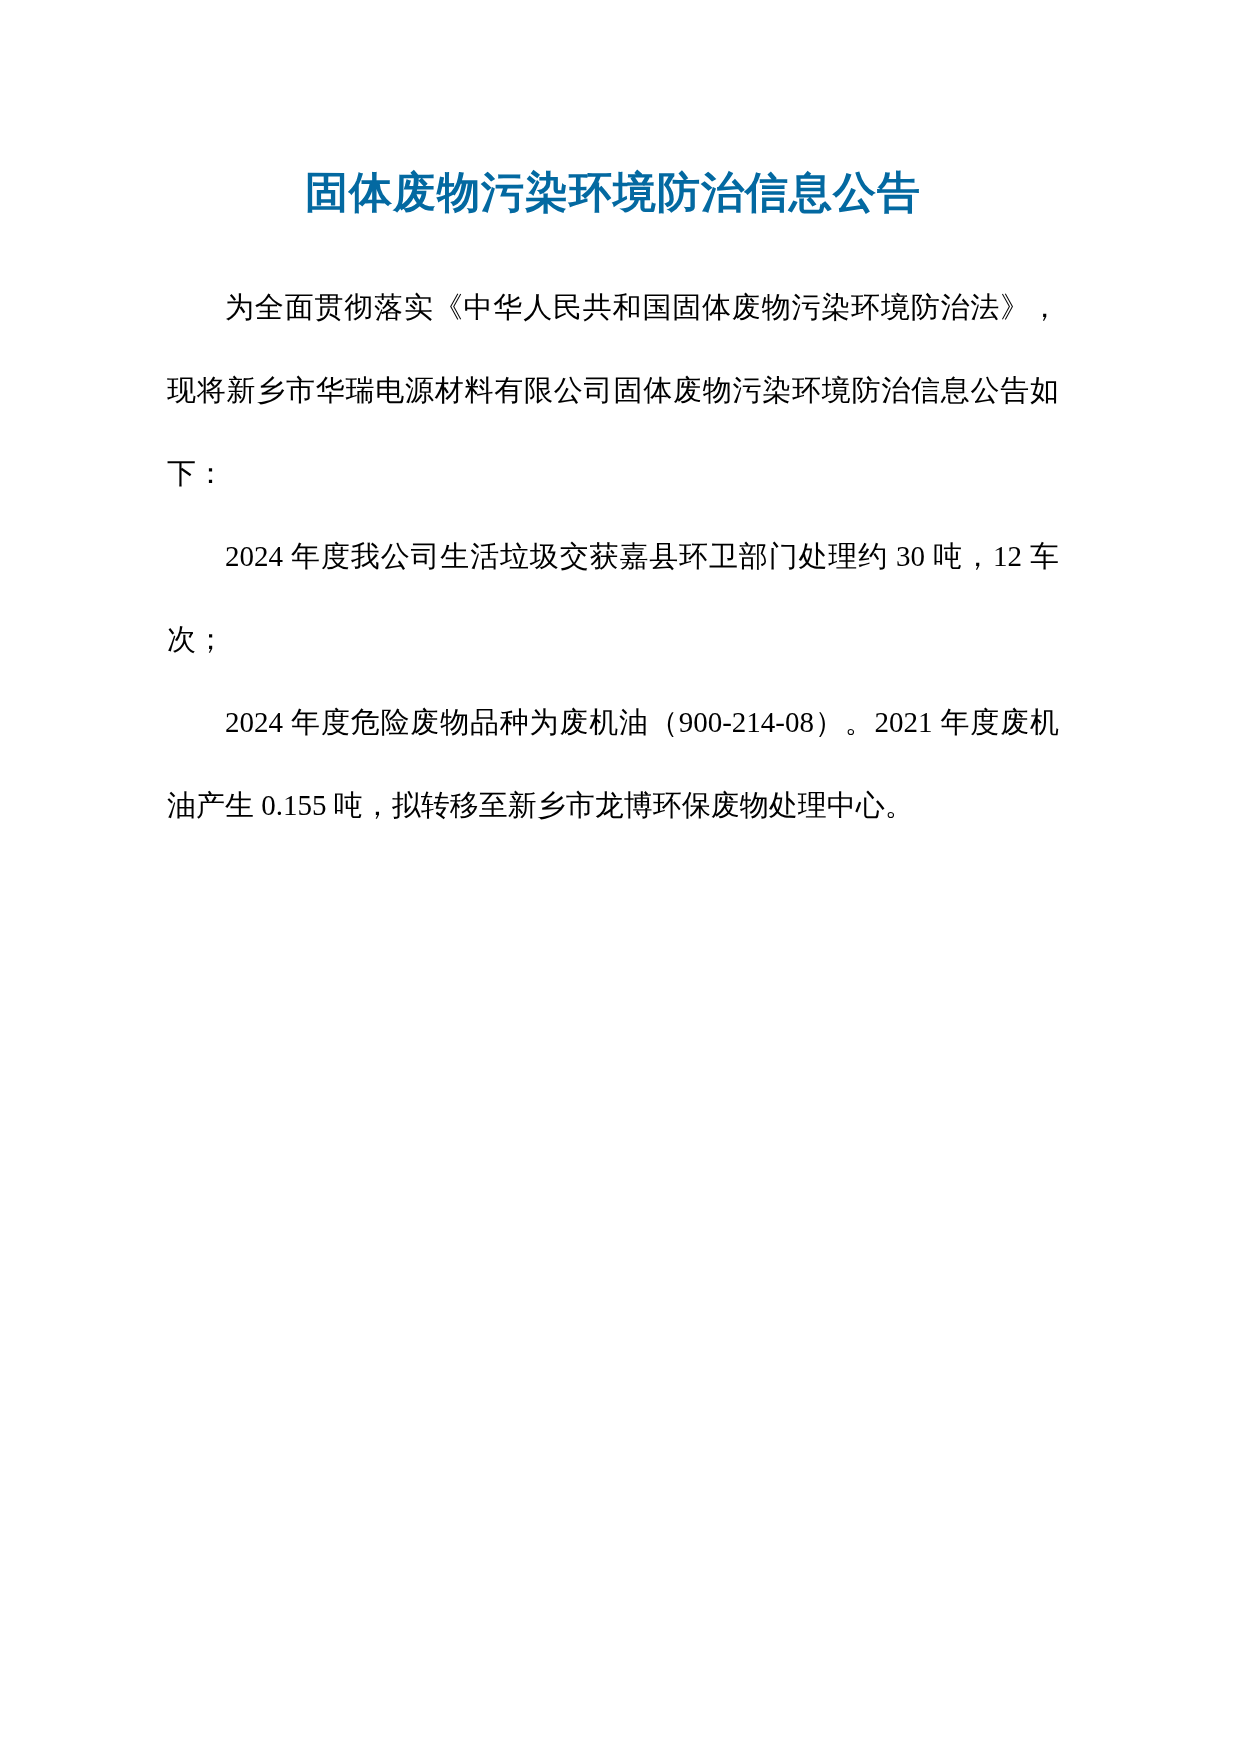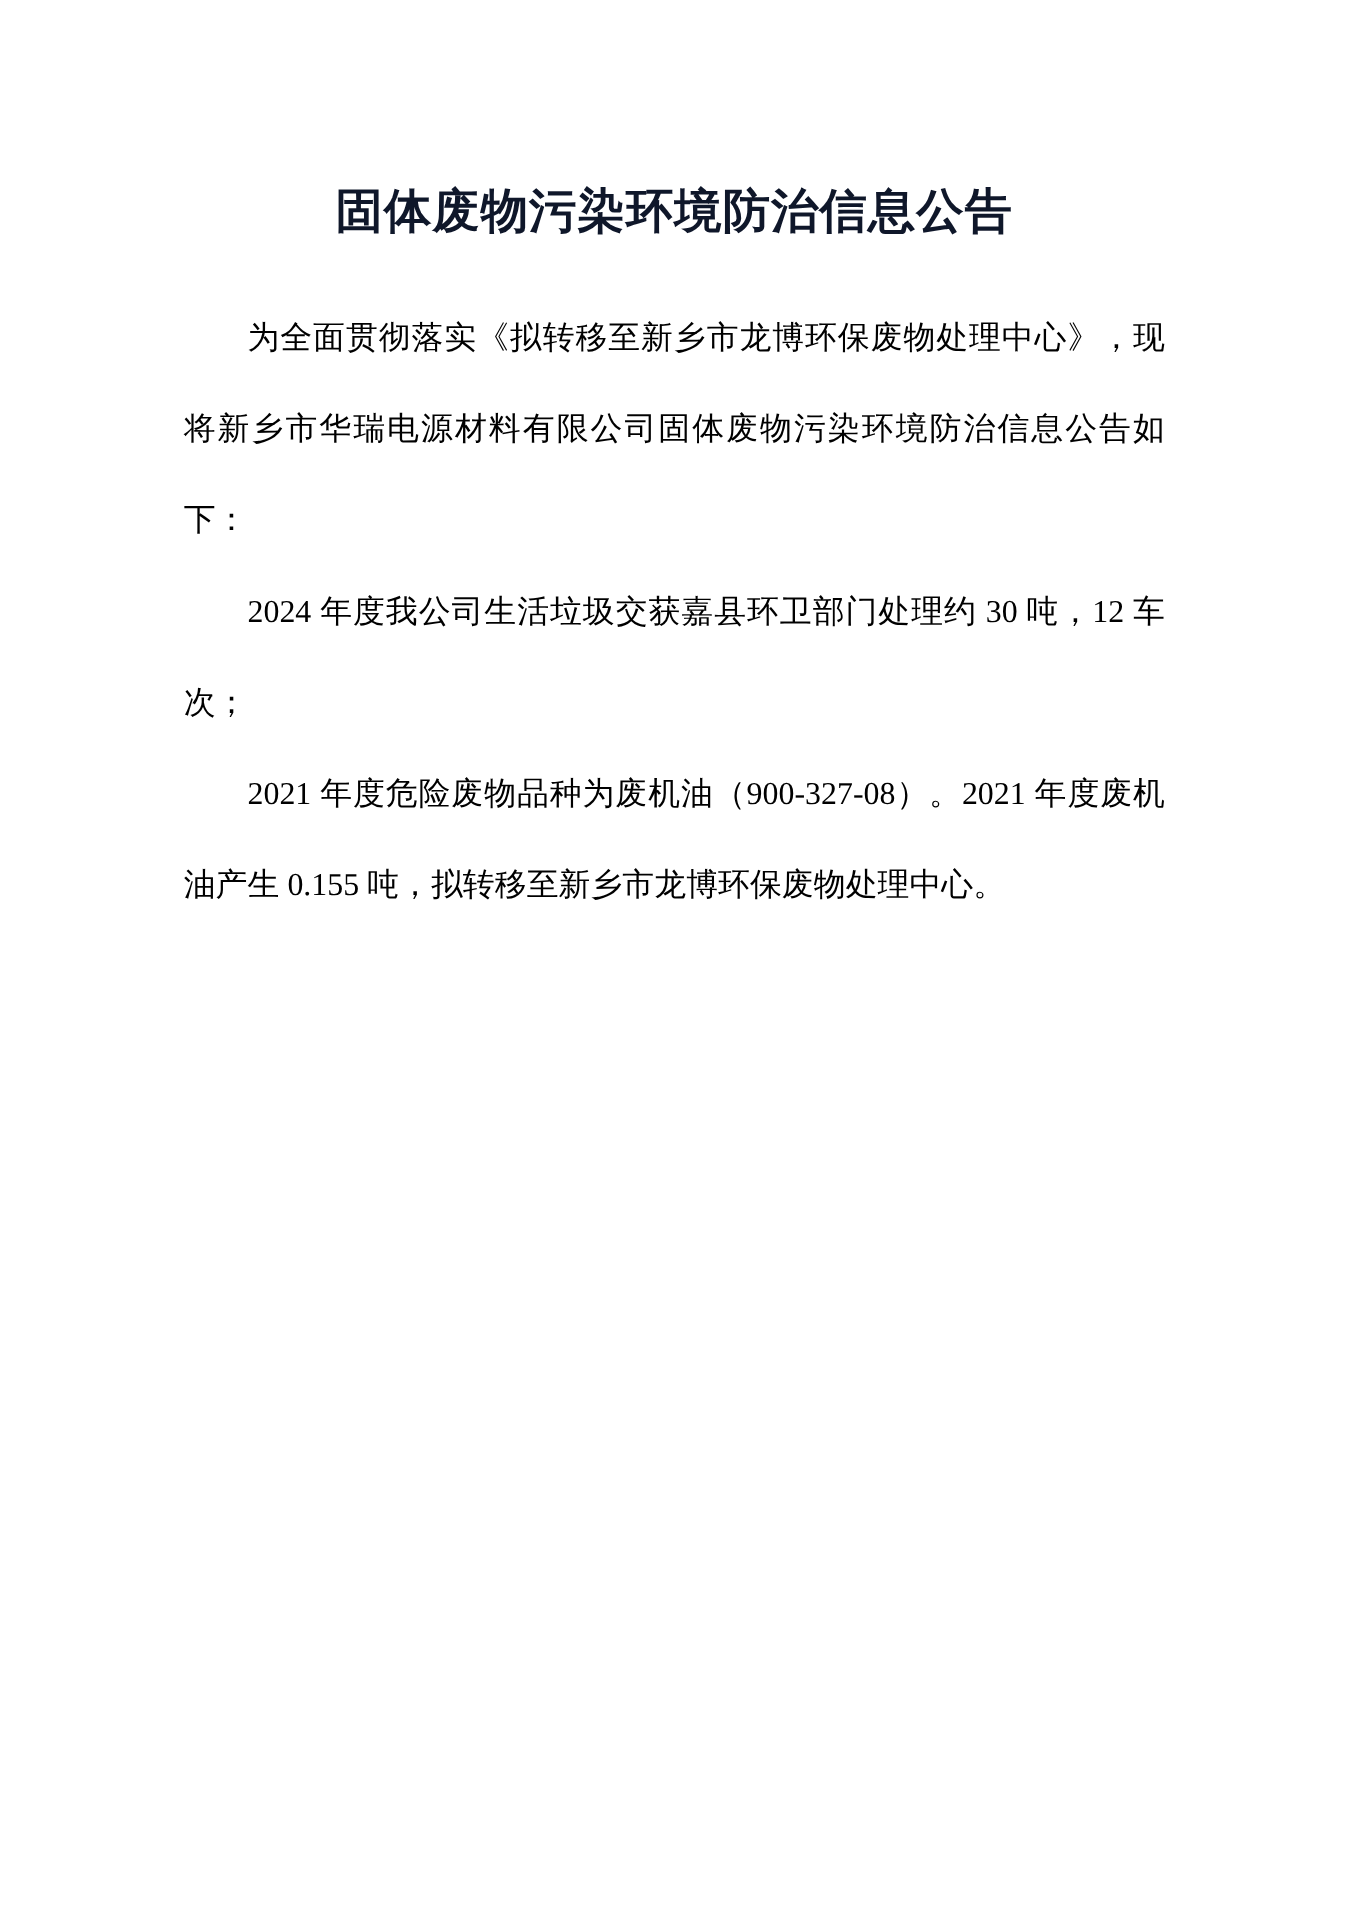--- a/index.html
+++ b/index.html
@@ -19,36 +19,36 @@
     font-family: "Liberation Serif", "DejaVu Serif", serif;
     color: #000000;
   }
   .doc-title {
     margin: 0 0 38px 0;
     font-size: 43px;
     line-height: 70px;
     font-weight: bold;
     text-align: center;
     letter-spacing: 1px;
-    color: #0f172a;
+    color: #0369a1;
   }
   .doc-body p {
     margin: 0;
     font-size: 29px;
     line-height: 83px;
     text-align: justify;
     text-indent: 2em;
     word-break: break-word;
     color: #000000;
   }
 </style>
 </head>
 <body>
 
 <div class="page">
   <h1 class="doc-title">固体废物污染环境防治信息公告</h1>
 
   <div class="doc-body">
-    <p>为全面贯彻落实《拟转移至新乡市龙博环保废物处理中心》，现将新乡市华瑞电源材料有限公司固体废物污染环境防治信息公告如下：</p>
+    <p>为全面贯彻落实《中华人民共和国固体废物污染环境防治法》，现将新乡市华瑞电源材料有限公司固体废物污染环境防治信息公告如下：</p>
     <p>2024 年度我公司生活垃圾交获嘉县环卫部门处理约 30 吨，12 车次；</p>
-    <p>2021 年度危险废物品种为废机油（900-327-08）。2021 年度废机油产生 0.155 吨，拟转移至新乡市龙博环保废物处理中心。</p>
+    <p>2024 年度危险废物品种为废机油（900-214-08）。2021 年度废机油产生 0.155 吨，拟转移至新乡市龙博环保废物处理中心。</p>
   </div>
 </div>
 
 </body></html>

